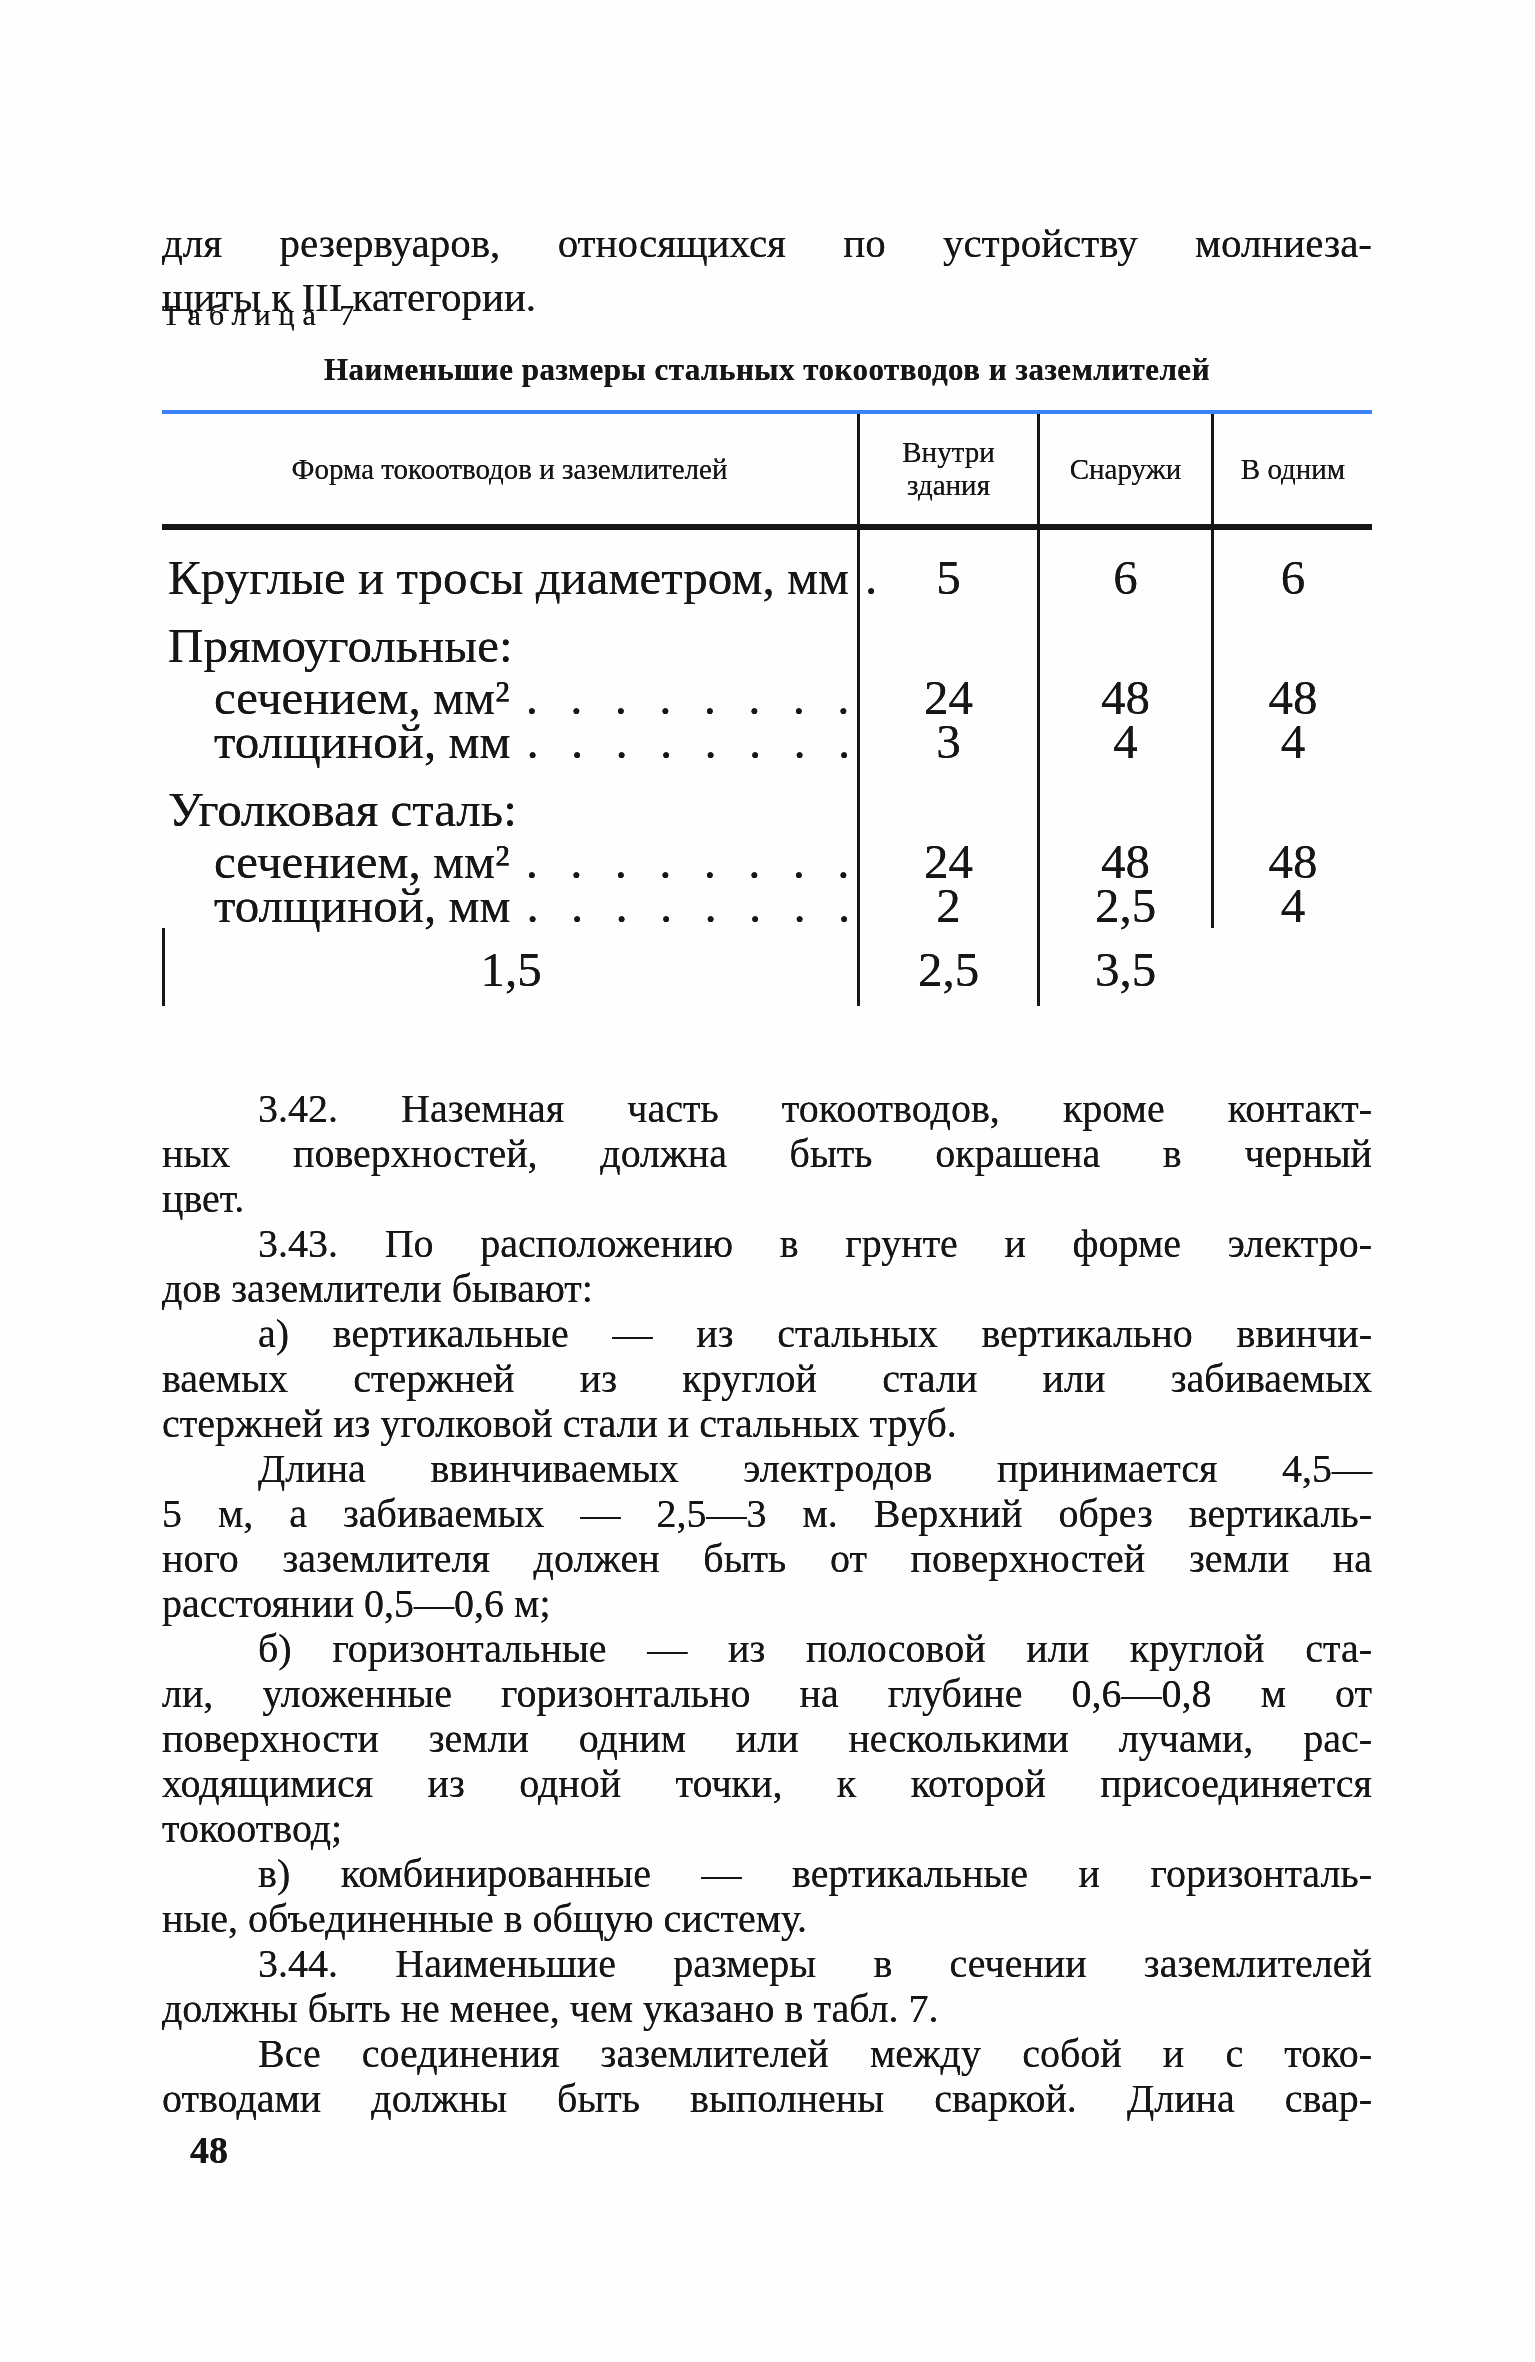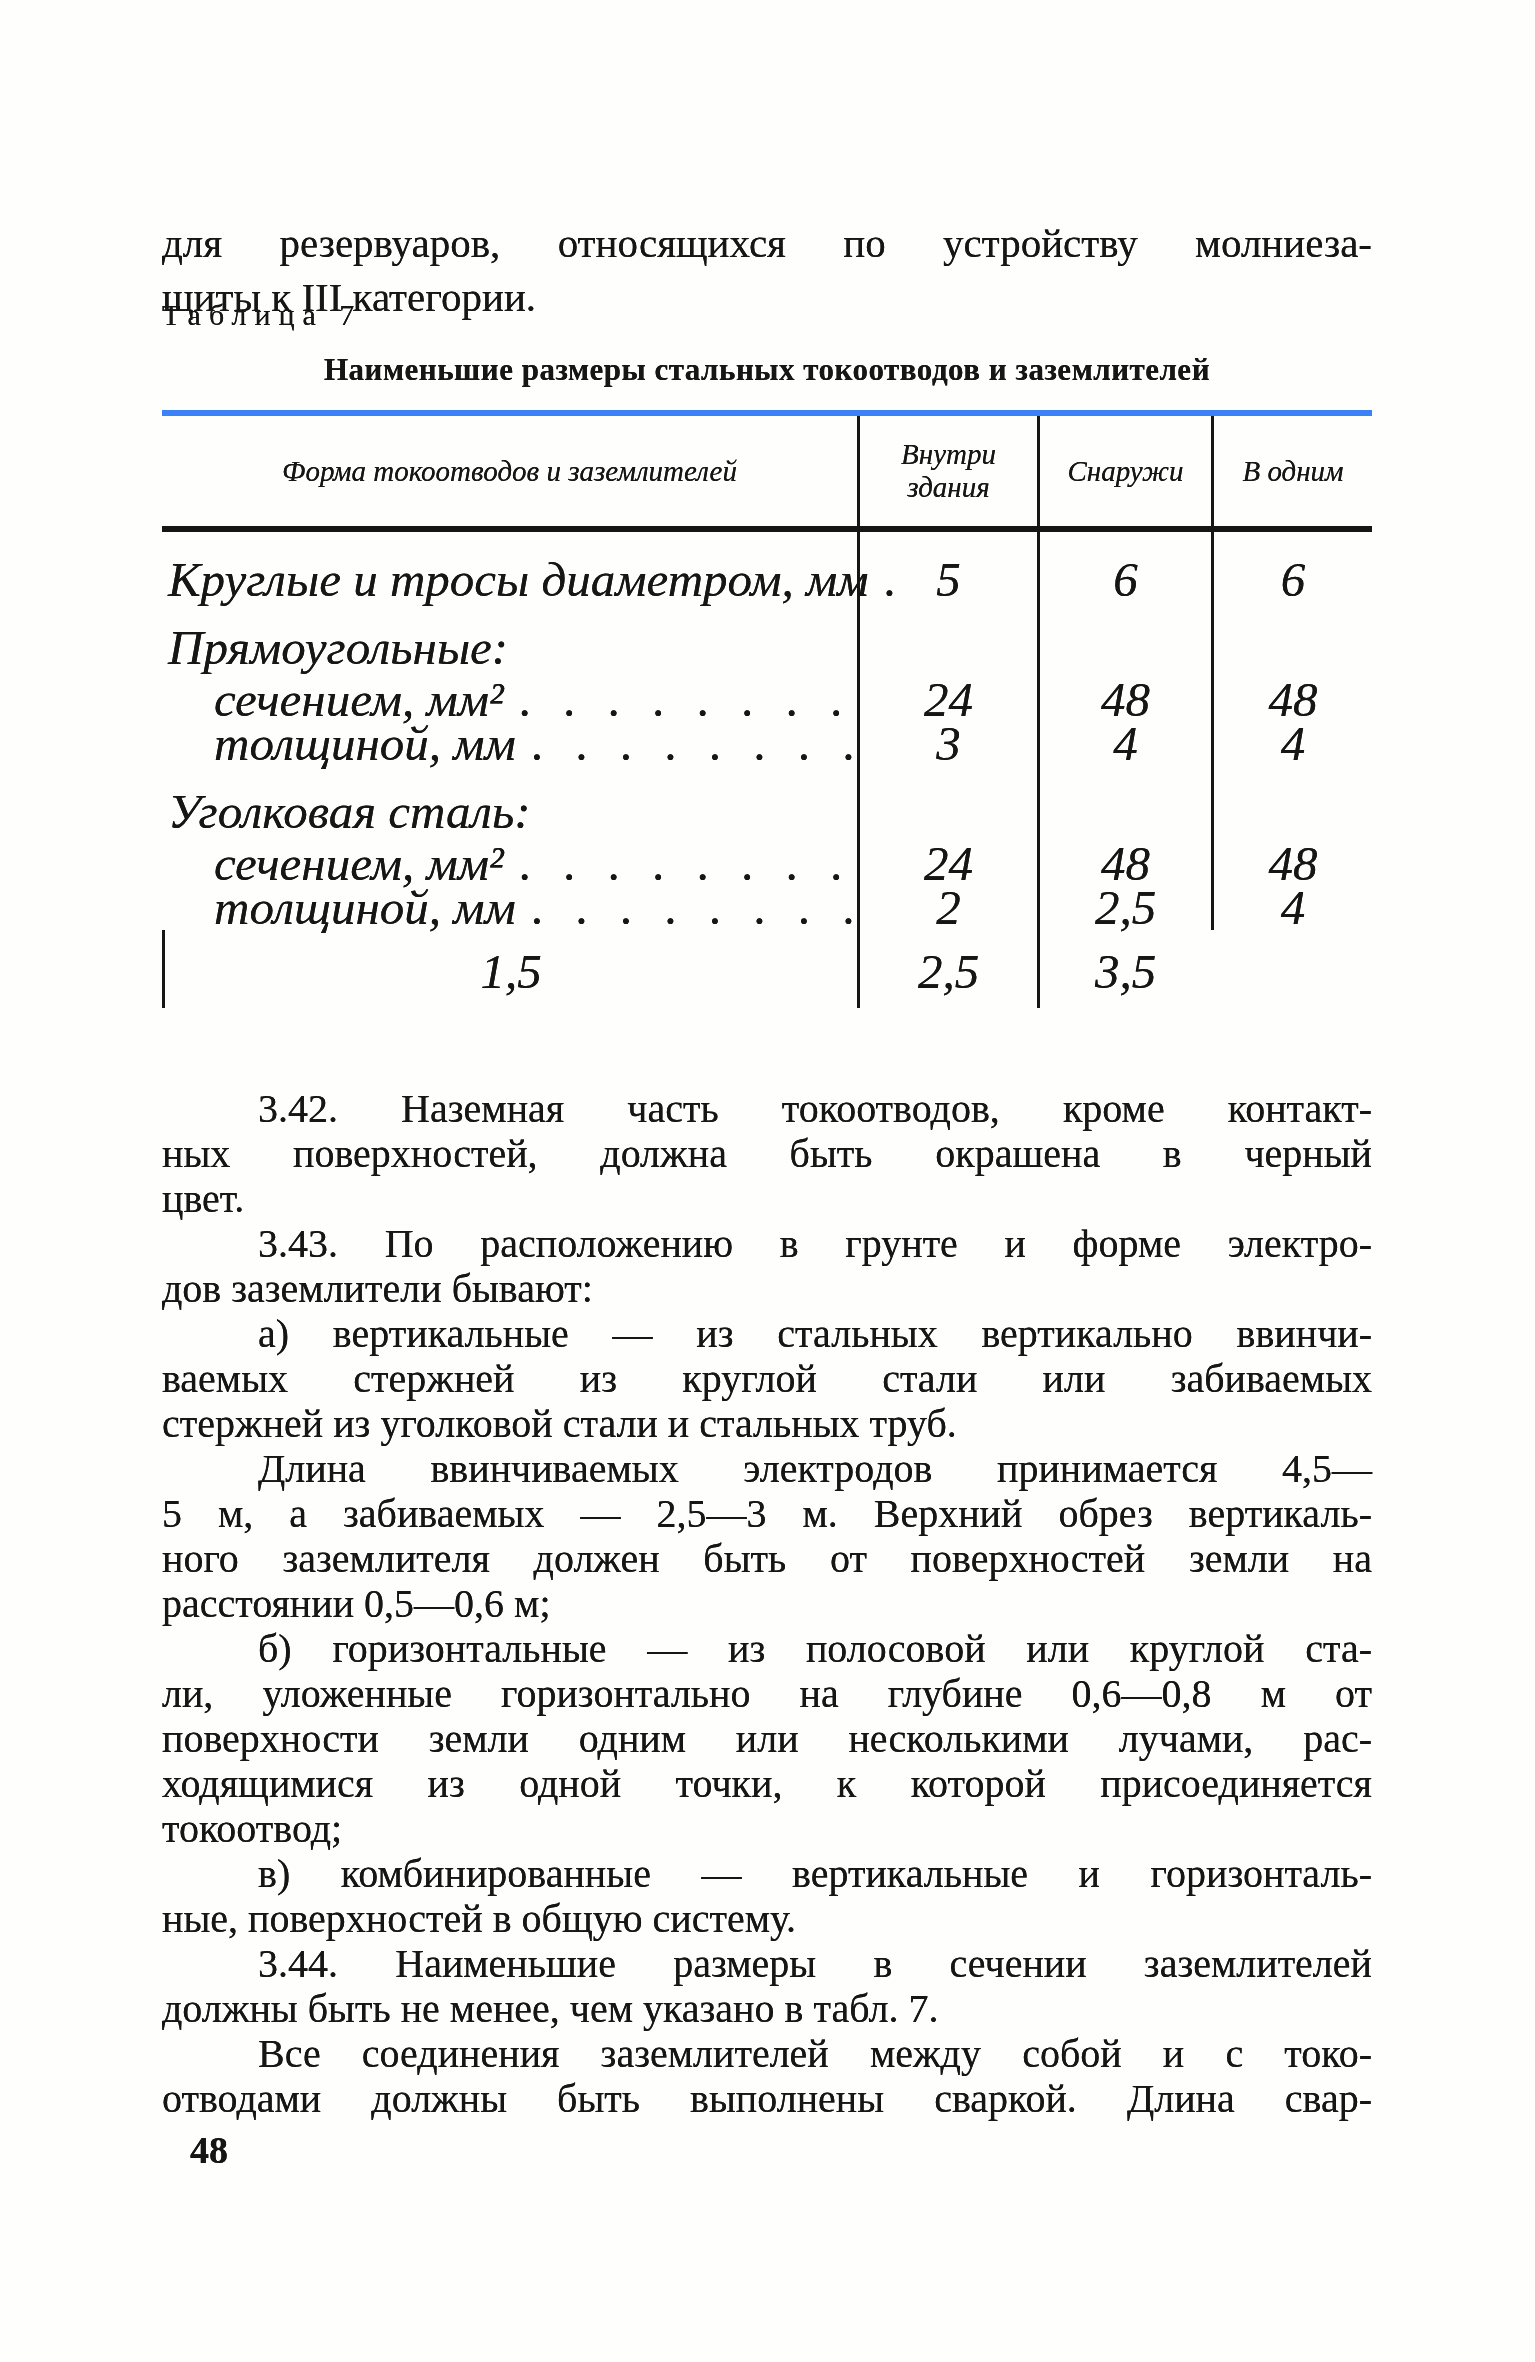--- a/index.html
+++ b/index.html
@@ -16,21 +16,21 @@
            font-size:41px; line-height:54px; }
   .iline { text-align:justify; text-align-last:justify; }
   .iline.end { text-align-last:left; }
   
   .tbl-label { position:absolute; left:162px; top:298px; width:1205px;
                text-align:left; font-size:30px; letter-spacing:8px; }
   .tbl-title { position:absolute; left:162px; top:352px; width:1210px;
                text-align:center; font-size:31px; font-weight:bold; letter-spacing:0.5px; }
   
   .tbl { position:absolute; left:162px; top:410px; width:1210px;
-         border-top:6px solid #3b82f6;font-style:italic; }
+         border-top:4px solid #3b82f6; }
   .trow, .thead-row { display:grid; grid-template-columns:695px 180px 174px 161px; }
   .thead-row { border-bottom:6px solid #161616; min-height:110px; }
   .thead-row .cell { display:flex; align-items:center; justify-content:center;
                      font-size:29px; text-align:center; padding:8px 10px; }
   .cell.v { border-left:3px solid #161616; }
   .tbody .cell { font-size:49px; line-height:44px; }
   .tbody .cell.v { text-align:center; }
   .tbody .c0 { padding-left:6px; white-space:nowrap; }
   .r-single  > .cell { padding-top:26px; }
   .r-group   > .cell { padding-top:24px; }
@@ -132,21 +132,21 @@
       <div class="bline indent">Длина ввинчиваемых электродов принимается 4,5—</div>
       <div class="bline">5 м, а забиваемых — 2,5—3 м. Верхний обрез вертикаль-</div>
       <div class="bline">ного заземлителя должен быть от поверхностей земли на</div>
       <div class="bline end">расстоянии 0,5—0,6 м;</div>
       <div class="bline indent">б) горизонтальные — из полосовой или круглой ста-</div>
       <div class="bline">ли, уложенные горизонтально на глубине 0,6—0,8 м от</div>
       <div class="bline">поверхности земли одним или несколькими лучами, рас-</div>
       <div class="bline">ходящимися из одной точки, к которой присоединяется</div>
       <div class="bline end">токоотвод;</div>
       <div class="bline indent">в) комбинированные — вертикальные и горизонталь-</div>
-      <div class="bline end">ные, поверхностей в общую систему.</div>
+      <div class="bline end">ные, объединенные в общую систему.</div>
       <div class="bline indent">3.44. Наименьшие размеры в сечении заземлителей</div>
       <div class="bline end">должны быть не менее, чем указано в табл. 7.</div>
       <div class="bline indent">Все соединения заземлителей между собой и с токо-</div>
       <div class="bline">отводами должны быть выполнены сваркой. Длина свар-</div>
     </div>
 
   <div class="pageno">48</div>
 
 </div>
 

